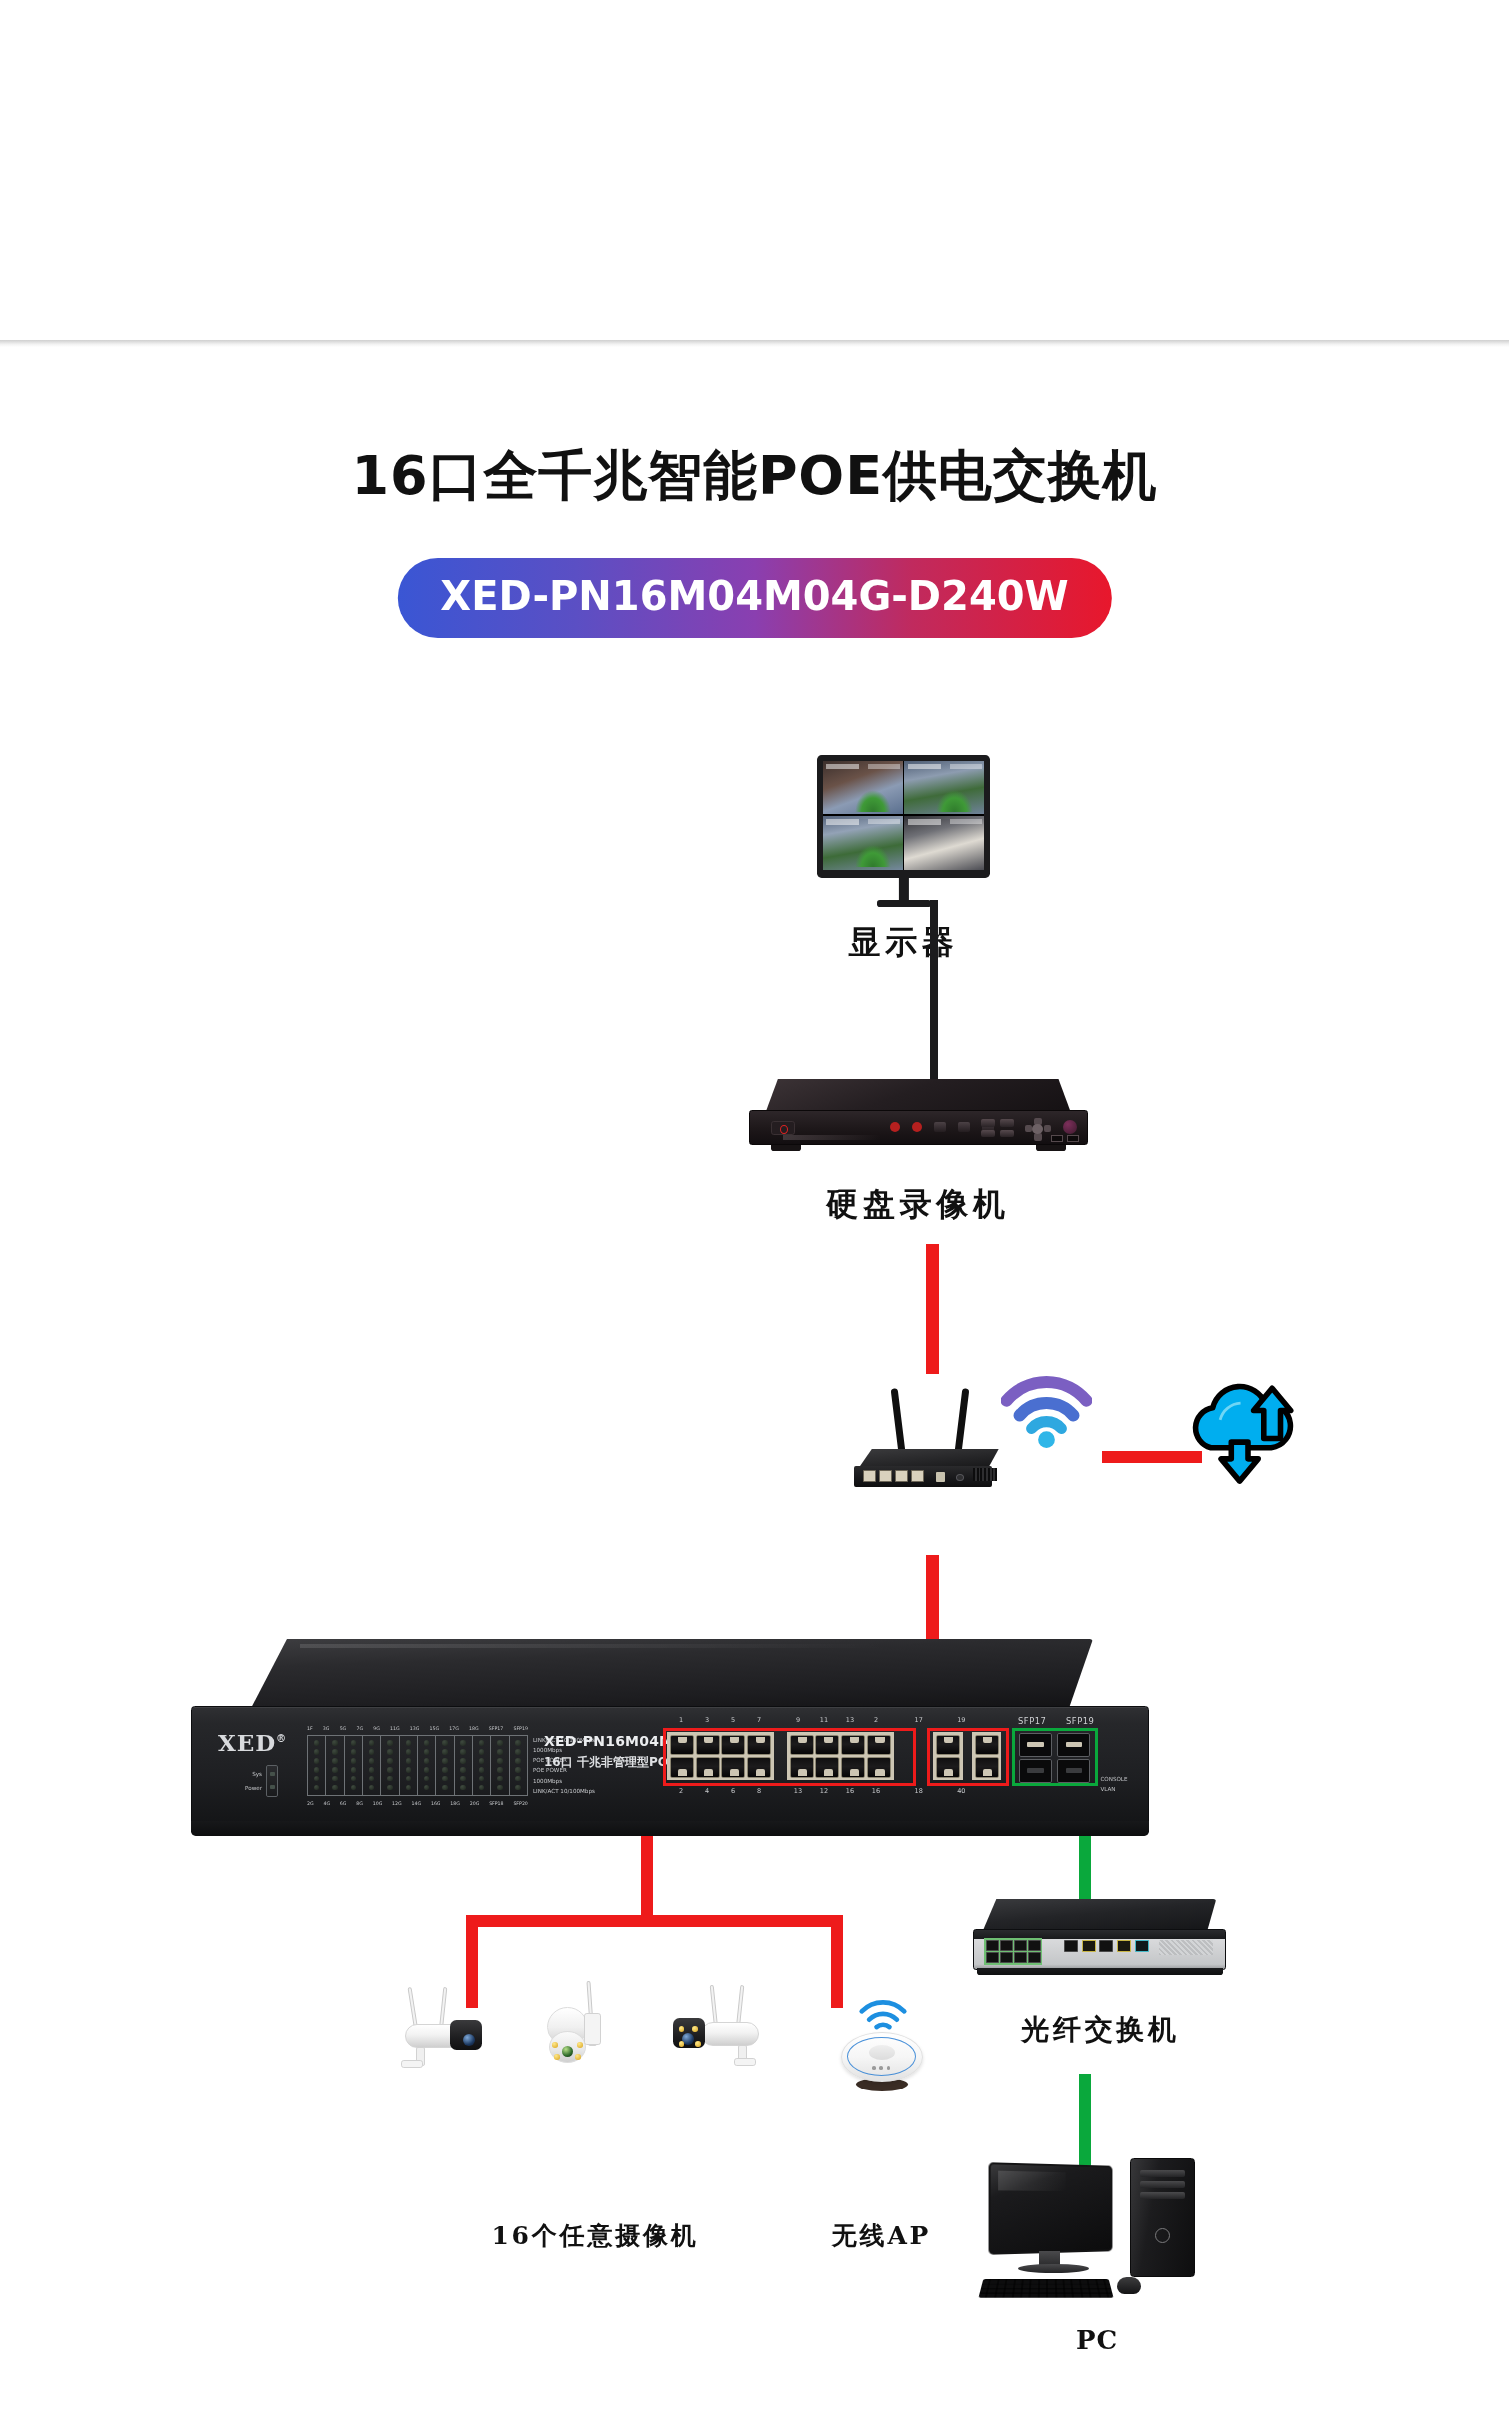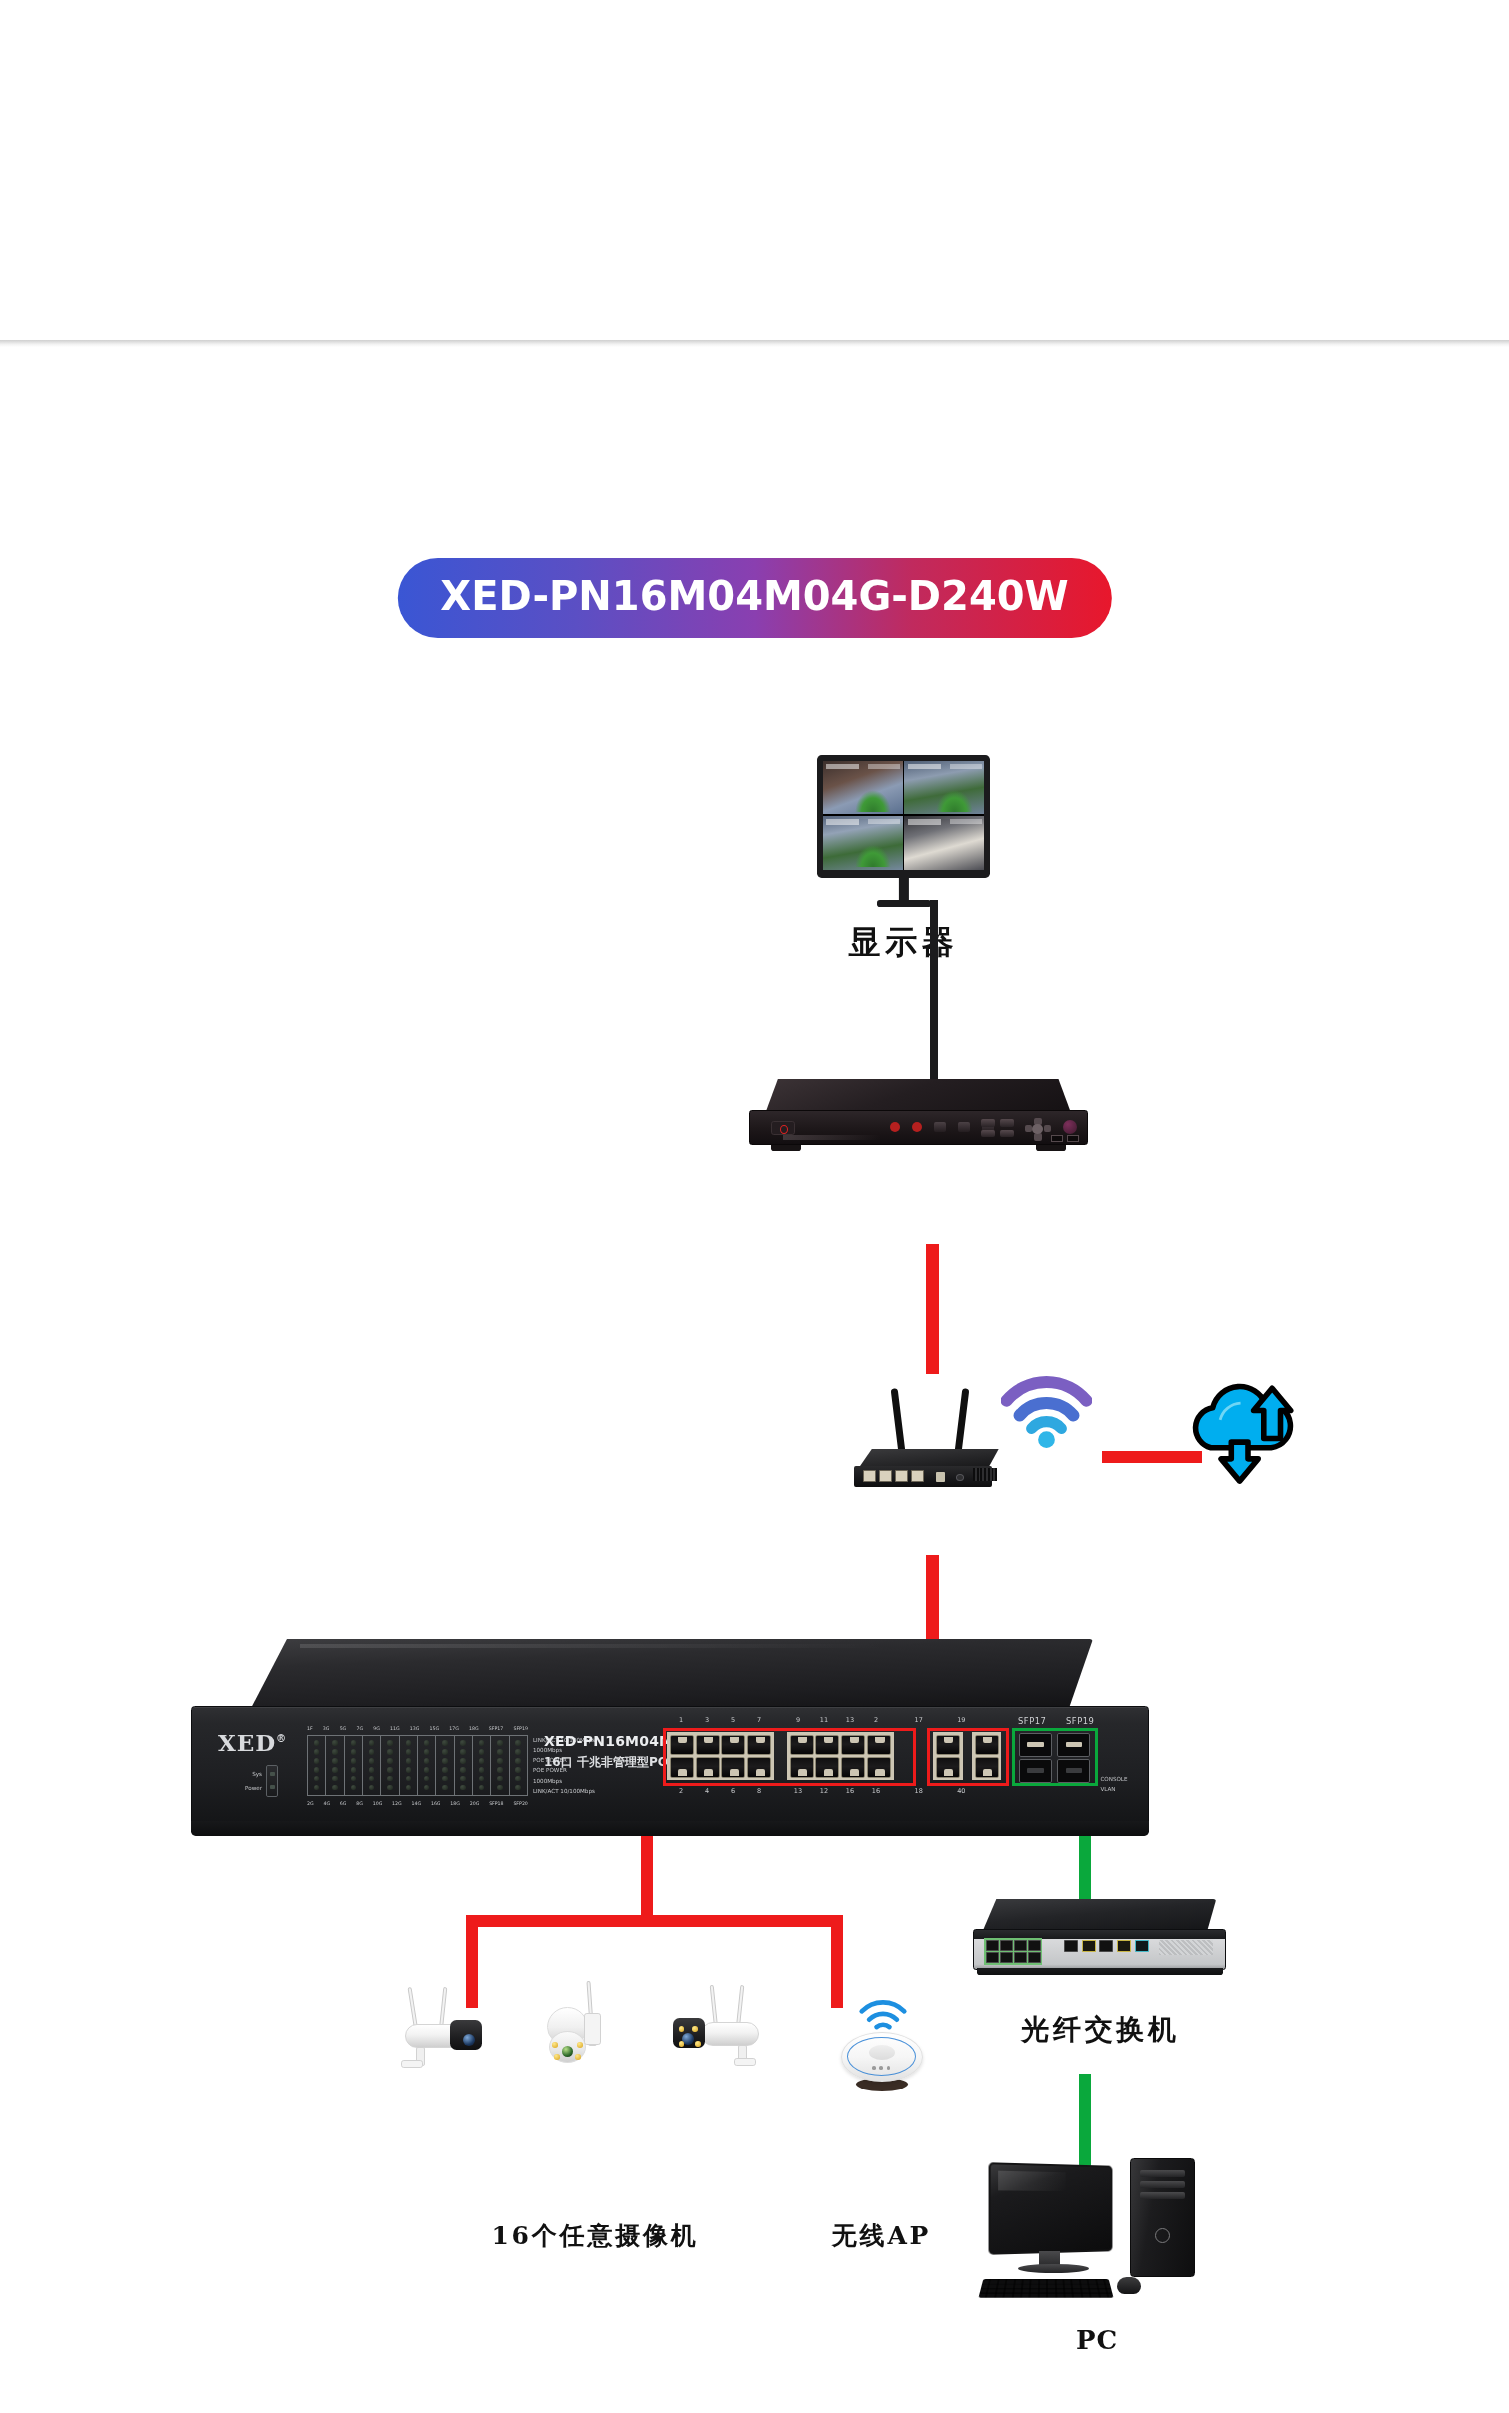--- a/index.html
+++ b/index.html
@@ -348,20 +348,21 @@
   .cap.fiber-cap   { left:958px; top:2011px; width:285px; font-size:28px; letter-spacing:3.7px; }
   .cap.pc-cap      { left:1004px; top:2325px; width:186px; font-size:26px; letter-spacing:0.9px; }
 </style>
 </head>
 <body>
 
 <div id="page">
 
   <div class="banner-edge"></div>
 
+  <div class="prod-title">16口全千兆智能POE供电交换机</div>
   <div class="model-pill">XED-PN16M04M04G-D240W</div>
 
   <div class="dev" id="monitor">
     <div class="mon-screen">
       <div class="q q1">
           <div class="plant"></div>
         </div>
       <div class="q q2">
           <div class="plant"></div>
         </div>
@@ -406,20 +407,21 @@
       <div class="dvr-ports">
         <span></span>
         <span></span>
       </div>
     </div>
     <div class="dvr-legs">
         <span></span>
         <span></span>
       </div>
   </div>
+  <div class="cap dvr-cap">硬盘录像机</div>
 
   <div class="link red" style="left:926px; top:1244px; width:13px; height:130px;"></div>
 
   <div class="dev" id="router">
     <div class="rt-ant l"></div>
     <div class="rt-ant r"></div>
     <div class="rt-top"></div>
     <div class="rt-body"></div>
     <div class="rt-ports">
       <span></span>

